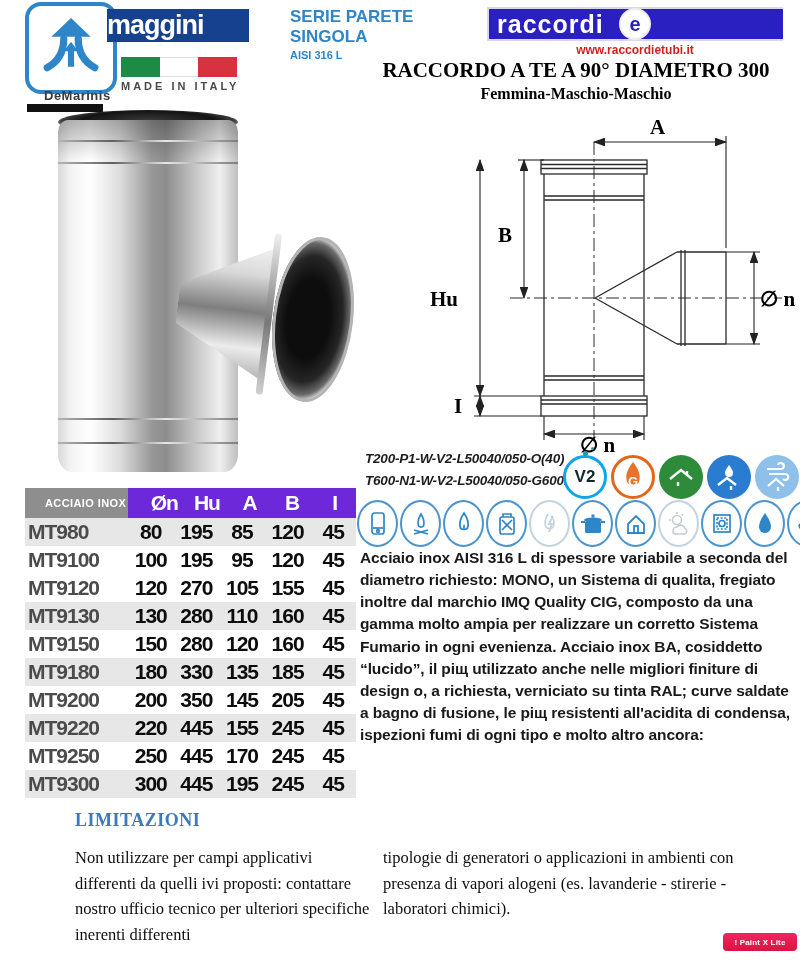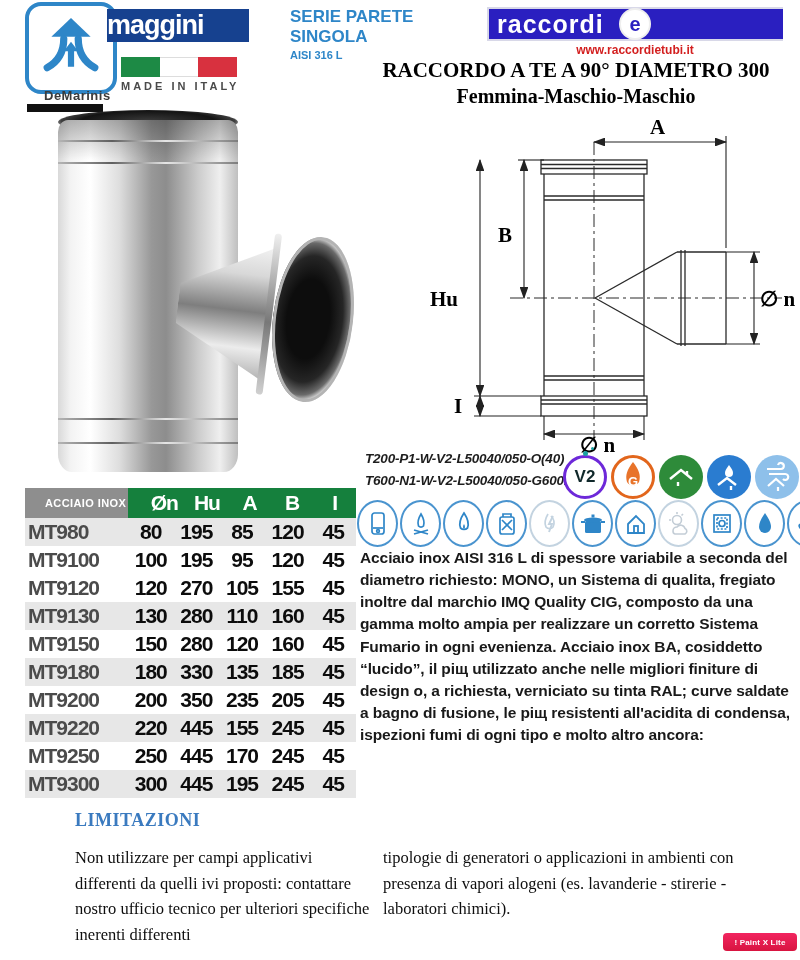--- a/index.html
+++ b/index.html
@@ -26,21 +26,21 @@
   .mono .s2{font-size:11px;font-weight:bold;margin-top:2px;}
 
   .ret-logo{left:487px;top:7px;height:34px;display:flex;align-items:stretch;}
   .ret-blue{background:#2a1fc0;border:2px solid #d8d8e8;border-right:none;color:#fff;font-size:25px;font-weight:bold;letter-spacing:1px;padding:0 20px 0 8px;display:flex;align-items:center;line-height:1;}
   .ret-red{background:#bd1726;border:2px solid #e8d8d8;border-left:none;color:#fff;font-size:25px;font-weight:bold;letter-spacing:1px;padding:0 8px 0 20px;display:flex;align-items:center;line-height:1;}
   .ret-e{position:absolute;left:50%;top:3px;transform:translateX(-50%);width:28px;height:28px;background:#fff;border-radius:50%;color:#2a1fc0;font-size:20px;font-weight:bold;display:flex;align-items:center;justify-content:center;box-shadow:0 0 0 2px #eee;}
   .ret-wrap{left:487px;top:7px;width:296px;height:34px;}
   .ret-site{left:487px;top:43px;width:296px;text-align:center;color:#d31f1f;font-size:12px;font-weight:bold;}
 
   .title1{left:355px;top:58px;width:442px;text-align:center;font-family:"Liberation Serif",serif;font-weight:bold;font-size:21px;color:#000;}
-  .title2{left:355px;top:85px;width:442px;text-align:center;font-family:"Liberation Serif",serif;font-weight:bold;font-size:20px;color:#000;}
+  .title2{left:355px;top:85px;width:442px;text-align:center;font-family:"Liberation Serif",serif;font-weight:bold;font-size:16px;color:#000;}
 
   
   .photo{left:28px;top:104px;width:330px;height:384px;}
   .pipe-main{position:absolute;left:30px;top:16px;width:180px;height:352px;
     background:
       linear-gradient(180deg, rgba(0,0,0,0.28) 0px, rgba(0,0,0,0) 40px),
       linear-gradient(90deg,#d9d9d9 0%,#f3f3f3 7%,#ffffff 18%,#dedede 34%,#989898 52%,#8d8d8d 60%,#cccccc 78%,#efefef 90%,#bfbfbf 100%);
     border-radius:10px 10px 14px 14px / 12px 12px 18px 18px;}
   .pipe-top{position:absolute;left:30px;top:6px;width:180px;height:24px;border-radius:50%;
     background:radial-gradient(ellipse at 50% 45%, #3a3a3a 0%, #141414 52%, #3f3f3f 68%, #b5b5b5 76%, #6e6e6e 100%);}
@@ -56,37 +56,37 @@
 
   
   .diagram{left:392px;top:110px;width:404px;height:344px;}
   .diagram svg{display:block;}
   .dg-label{font-family:"Liberation Serif",serif;font-weight:bold;font-size:21px;fill:#000;}
 
   
   .codes{left:365px;top:448px;width:250px;font-style:italic;font-weight:bold;font-size:13.5px;line-height:1.6;color:#1d1d1d;letter-spacing:-0.2px;}
   .badges{left:563px;top:455px;display:flex;gap:4px;}
   .badge{width:44px;height:44px;border-radius:50%;display:flex;align-items:center;justify-content:center;position:relative;}
-  .badge.v2{background:#fff;border:3px solid #6d28d9;width:38px;height:38px;font-weight:bold;font-size:17px;color:#10282a;}
+  .badge.v2{background:#fff;border:3px solid #0ea5e9;width:38px;height:38px;font-weight:bold;font-size:17px;color:#10282a;}
   .badge.v2 .dot1,.badge.v2 .dot2{position:absolute;background:#18a0a0;border-radius:50%;}
   .badge.v2 .dot1{width:5px;height:5px;top:-7px;left:17px;}
   .badge.v2 .dot2{width:3px;height:3px;top:-11px;left:25px;}
   .badge.g{background:#fff;border:3px solid #e2661c;width:38px;height:38px;}
   .badge.green{background:#2e8b3a;}
   .badge.bluedrop{background:#2a7cd0;}
   .badge.wind{background:#8ec0ea;}
   .icon-row{left:357px;top:500px;display:flex;gap:2px;}
   .app-icon{width:37px;height:43px;border:2px solid #4a94cf;border-radius:50%;background:#fff;display:flex;align-items:center;justify-content:center;}
   .app-icon.muted{border-color:#c3d3e0;}
 
   
   .spec-table{left:25px;top:488px;width:331px;}
   .t-head{display:flex;height:30px;}
   .t-head .lab{width:103px;background:#8e8e8e;color:#fff;font-size:11px;font-weight:bold;letter-spacing:0.4px;display:flex;align-items:center;padding-left:20px;box-sizing:border-box;}
-  .t-head .cols{flex:1;background:#15803d;display:flex;padding-left:15px;}
+  .t-head .cols{flex:1;background:#6d28d9;display:flex;padding-left:15px;}
   .t-head .cols span{flex:1;color:#fff;font-size:21px;font-weight:bold;text-align:center;line-height:30px;letter-spacing:-1px;}
   .t-row{display:flex;height:28px;line-height:28px;}
   .t-row.stripe{background:#e7e7e7;}
   .t-row .code{width:103px;font-size:21px;font-weight:bold;color:#4b4b4b;letter-spacing:-1px;padding-left:3px;box-sizing:border-box;}
   .t-row span.v{flex:1;text-align:center;font-size:21px;font-weight:bold;color:#0c0c0c;letter-spacing:-1px;}
 
   
   .descr{left:360px;top:547px;width:436px;font-size:15.5px;font-weight:bold;line-height:1.43;color:#191919;letter-spacing:-0.1px;}
 
   
@@ -394,21 +394,21 @@
       <span class="v">180</span>
       <span class="v">330</span>
       <span class="v">135</span>
       <span class="v">185</span>
       <span class="v">45</span>
     </div>
   <div class="t-row">
       <span class="code">MT9200</span>
       <span class="v">200</span>
       <span class="v">350</span>
-      <span class="v">235</span>
+      <span class="v">145</span>
       <span class="v">205</span>
       <span class="v">45</span>
     </div>
   <div class="t-row stripe">
       <span class="code">MT9220</span>
       <span class="v">220</span>
       <span class="v">445</span>
       <span class="v">155</span>
       <span class="v">245</span>
       <span class="v">45</span>

